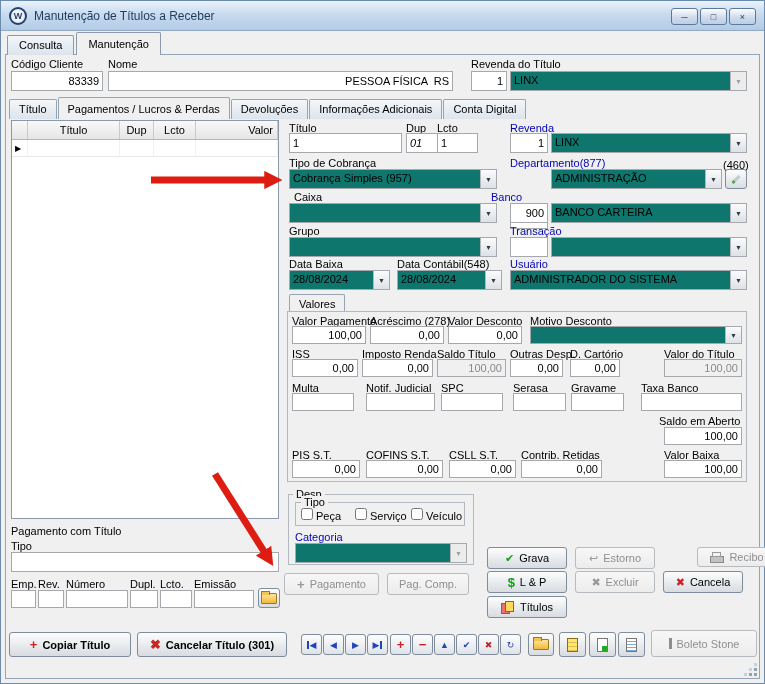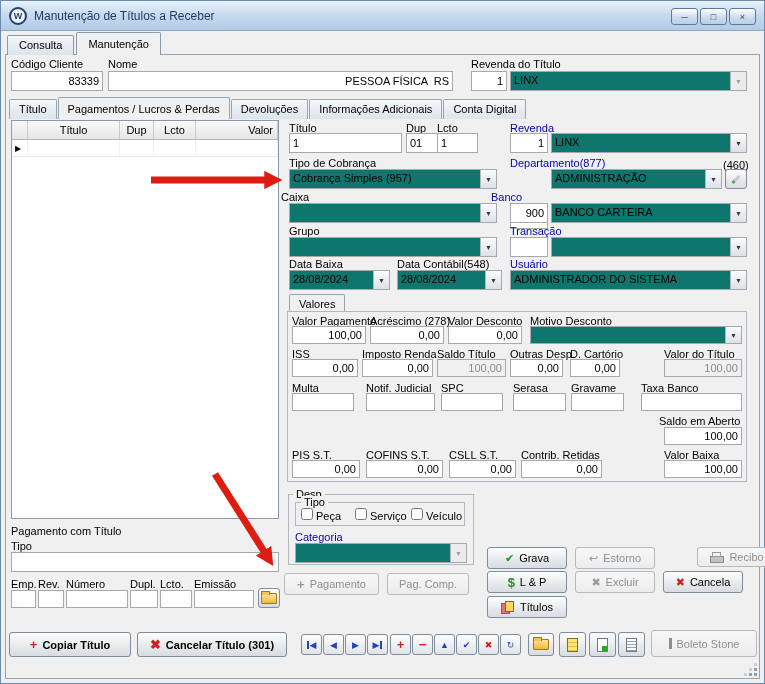--- a/index.html
+++ b/index.html
@@ -152,21 +152,21 @@
   <input class="fld h18" style="left: 129px; top: 589px; width: 28px;">
   <input class="fld h18" style="left: 159px; top: 589px; width: 32px;">
   <input class="fld h18" style="left: 193px; top: 589px; width: 60px;">
   <div class="btn" style="left:257px;top:587px;width:22px;height:20px">
     <span class="ico-folder"></span>
   </div>
 
   <div class="lbl" style="left:288px;top:121px">Título</div>
   <input class="fld" style="left: 288px; top: 132px; width: 113px;" value="1">
   <div class="lbl" style="left:405px;top:121px">Dup</div>
-  <input class="fld" style="left: 405px; top: 132px; width: 39px;" value="01">
+  <input class="fld" style="left: 405px; top: 132px; width: 39px; font-style: italic;" value="01">
   <div class="lbl" style="left:436px;top:121px">Lcto</div>
   <input class="fld" style="left: 436px; top: 132px; width: 41px;" value="1">
   <div class="lbl blue" style="left:509px;top:121px">Revenda</div>
   <input class="fld num" style="left: 509px; top: 132px; width: 38px;" value="1">
   <div class="combo" style="left:550px;top:132px;width:196px">
     <span class="ct">LINX</span>
     <span class="cbtn">▼</span>
   </div>
 
   <div class="lbl" style="left:288px;top:156px">Tipo de Cobrança</div>
@@ -178,21 +178,21 @@
   <div class="lbl" style="left:722px;top:158px">(460)</div>
   <input class="fld num" style="left: 509px; top: 168px; width: 38px; margin-top: 40px;" value="50">
   <div class="combo" style="left:550px;top:168px;width:171px">
     <span class="ct">ADMINISTRAÇÃO</span>
     <span class="cbtn">▼</span>
   </div>
   <div class="btn" style="left:724px;top:168px;width:22px;height:20px">
     <span class="ico-pencil"></span>
   </div>
 
-  <div class="lbl" style="left:280px;top:190px">Caixa</div>
+  <div class="lbl" style="left:293px;top:190px">Caixa</div>
   <div class="combo" style="left:288px;top:202px;width:208px">
     <span class="ct"></span>
     <span class="cbtn">▼</span>
   </div>
   <div class="lbl blue" style="left:490px;top:190px">Banco</div>
   <input class="fld num" style="left: 509px; top: 202px; width: 38px;" value="900">
   <div class="combo" style="left:550px;top:202px;width:196px">
     <span class="ct">BANCO CARTEIRA</span>
     <span class="cbtn">▼</span>
   </div>

